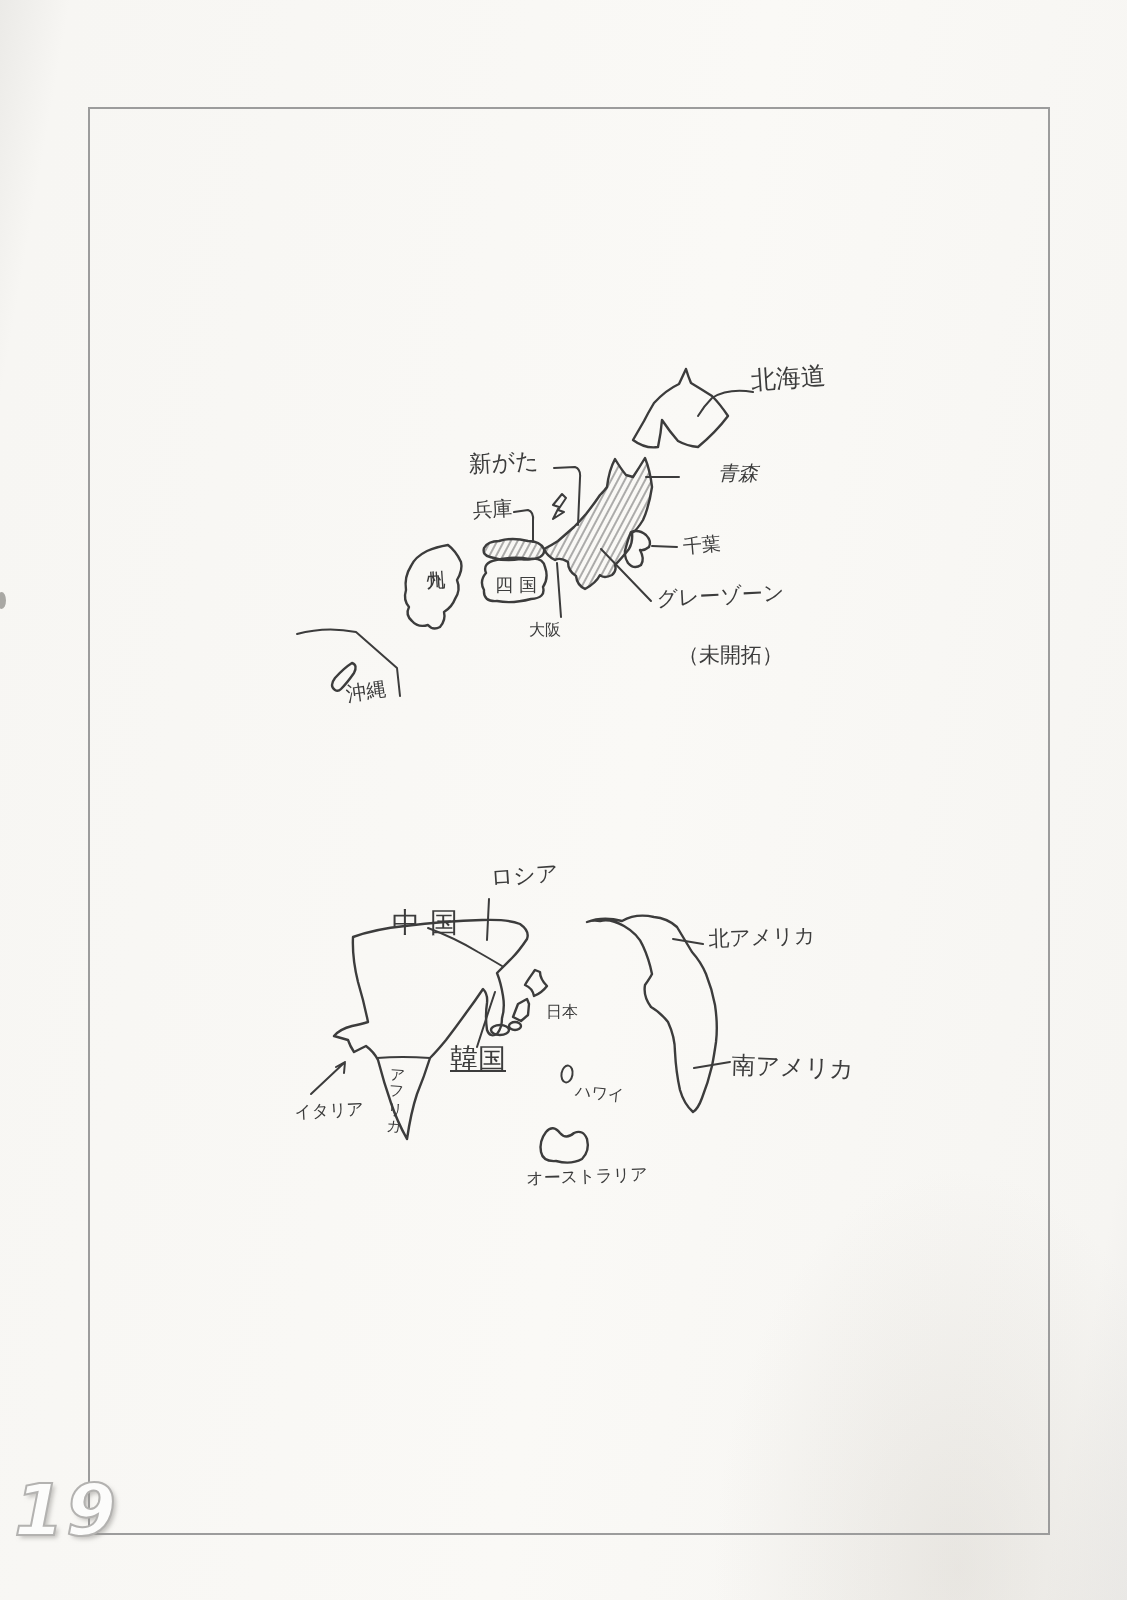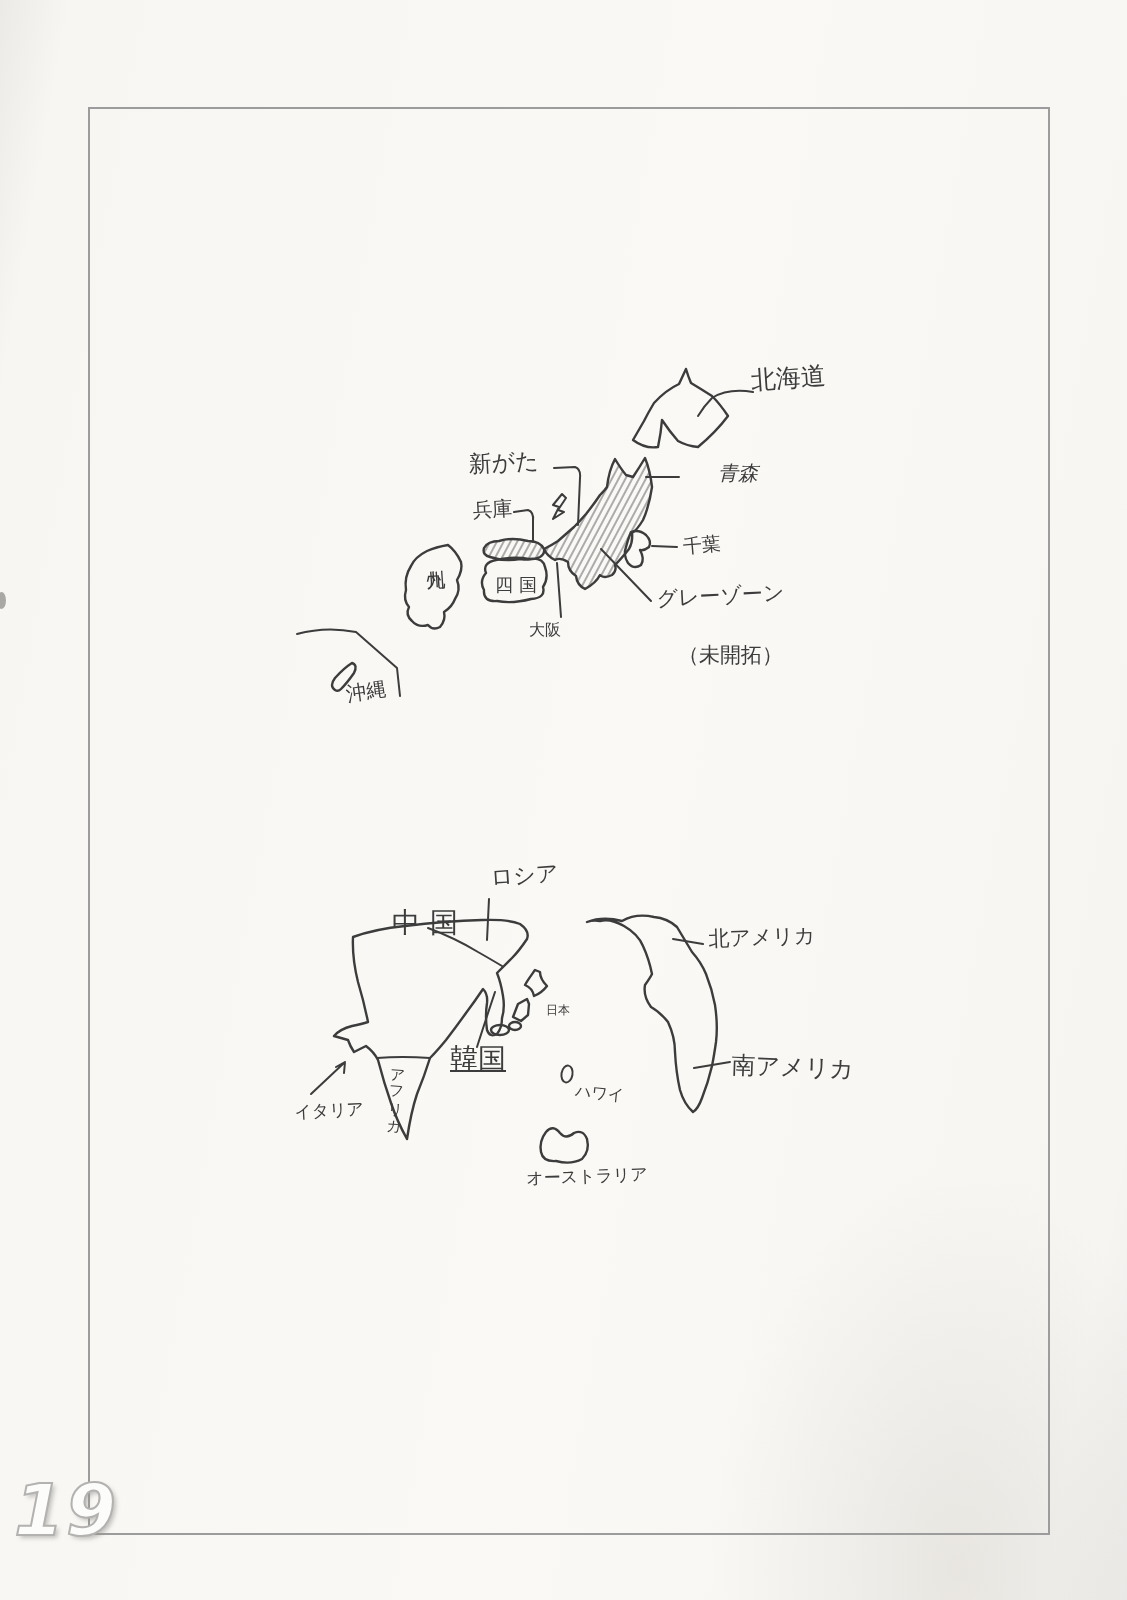--- a/index.html
+++ b/index.html
@@ -118,21 +118,21 @@
 <div class="label" style="left:656px; top:588px; font-size:21px; transform:rotate(-3deg);">グレーゾーン</div>
 <div class="label" style="left:678px; top:644px; font-size:21px;">（未開拓）</div>
 <div class="label" style="left:529px; top:622px; font-size:16px;">大阪</div>
 <div class="label v" style="left:424px; top:556px; font-size:19px; transform:rotate(-4deg);">九州</div>
 <div class="label" style="left:495px; top:576px; font-size:18px; letter-spacing:6px;">四国</div>
 <div class="label" style="left:345px; top:684px; font-size:20px; transform:rotate(-8deg);">沖縄</div>
 
 <div class="label" style="left:490px; top:866px; font-size:22px; transform:rotate(-4deg);">ロシア</div>
 <div class="label" style="left:392px; top:908px; font-size:28px; letter-spacing:10px;">中国</div>
 <div class="label" style="left:708px; top:928px; font-size:21px; transform:rotate(-2deg);">北アメリカ</div>
-<div class="label" style="left:546px; top:1004px; font-size:12px;">日本</div>
+<div class="label" style="left:546px; top:1004px; font-size:16px;">日本</div>
 <div class="label" style="left:450px; top:1044px; font-size:28px;text-decoration:underline;">韓国</div>
 <div class="label" style="left:576px; top:1083px; font-size:16px; transform:rotate(6deg);">ハワイ</div>
 <div class="label" style="left:732px; top:1053px; font-size:24px; transform:rotate(2deg);">南アメリカ</div>
 <div class="label v" style="left:390px; top:1058px; font-size:15px; transform:rotate(4deg);">アフリカ</div>
 <div class="label" style="left:294px; top:1104px; font-size:17px; transform:rotate(-3deg);">イタリア</div>
 <div class="label" style="left:526px; top:1170px; font-size:17px; transform:rotate(-2deg);">オーストラリア</div>
 
 <div class="pagenum">19</div>
 
 </body></html>

